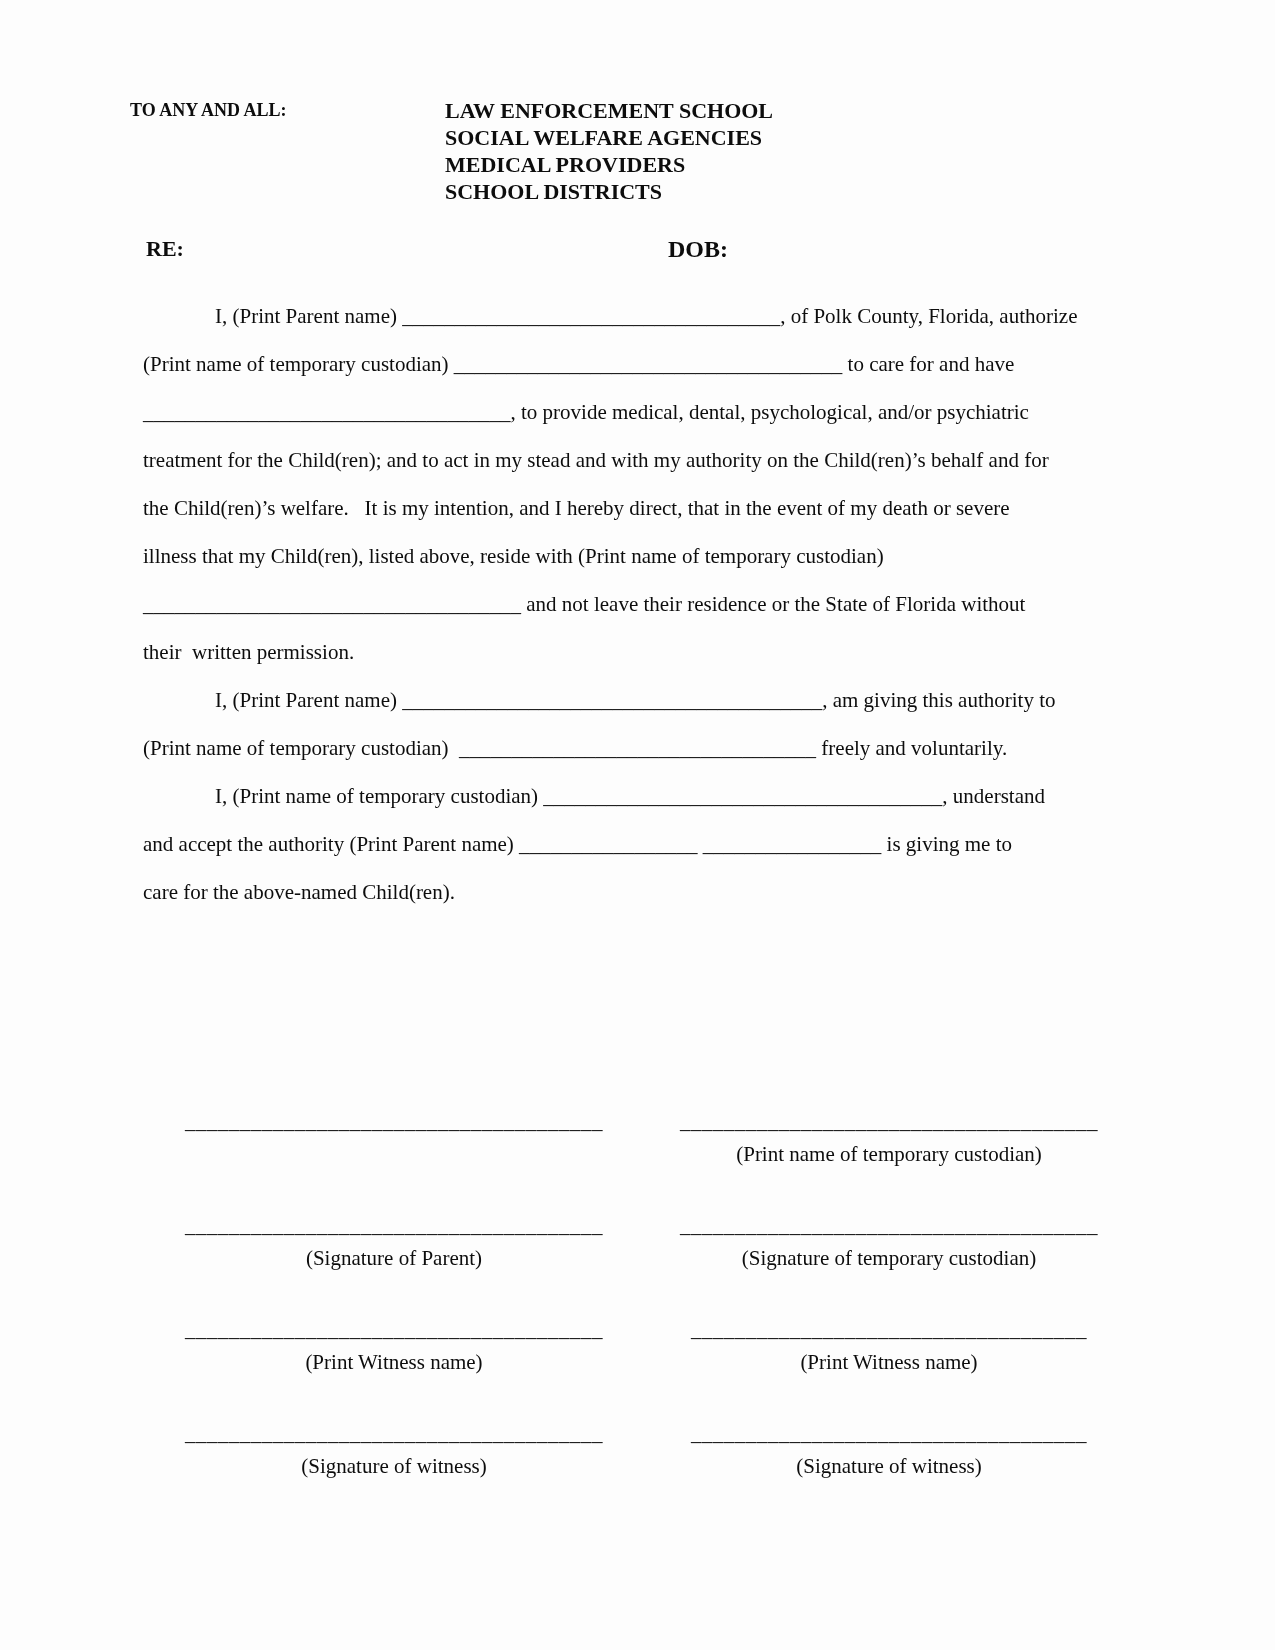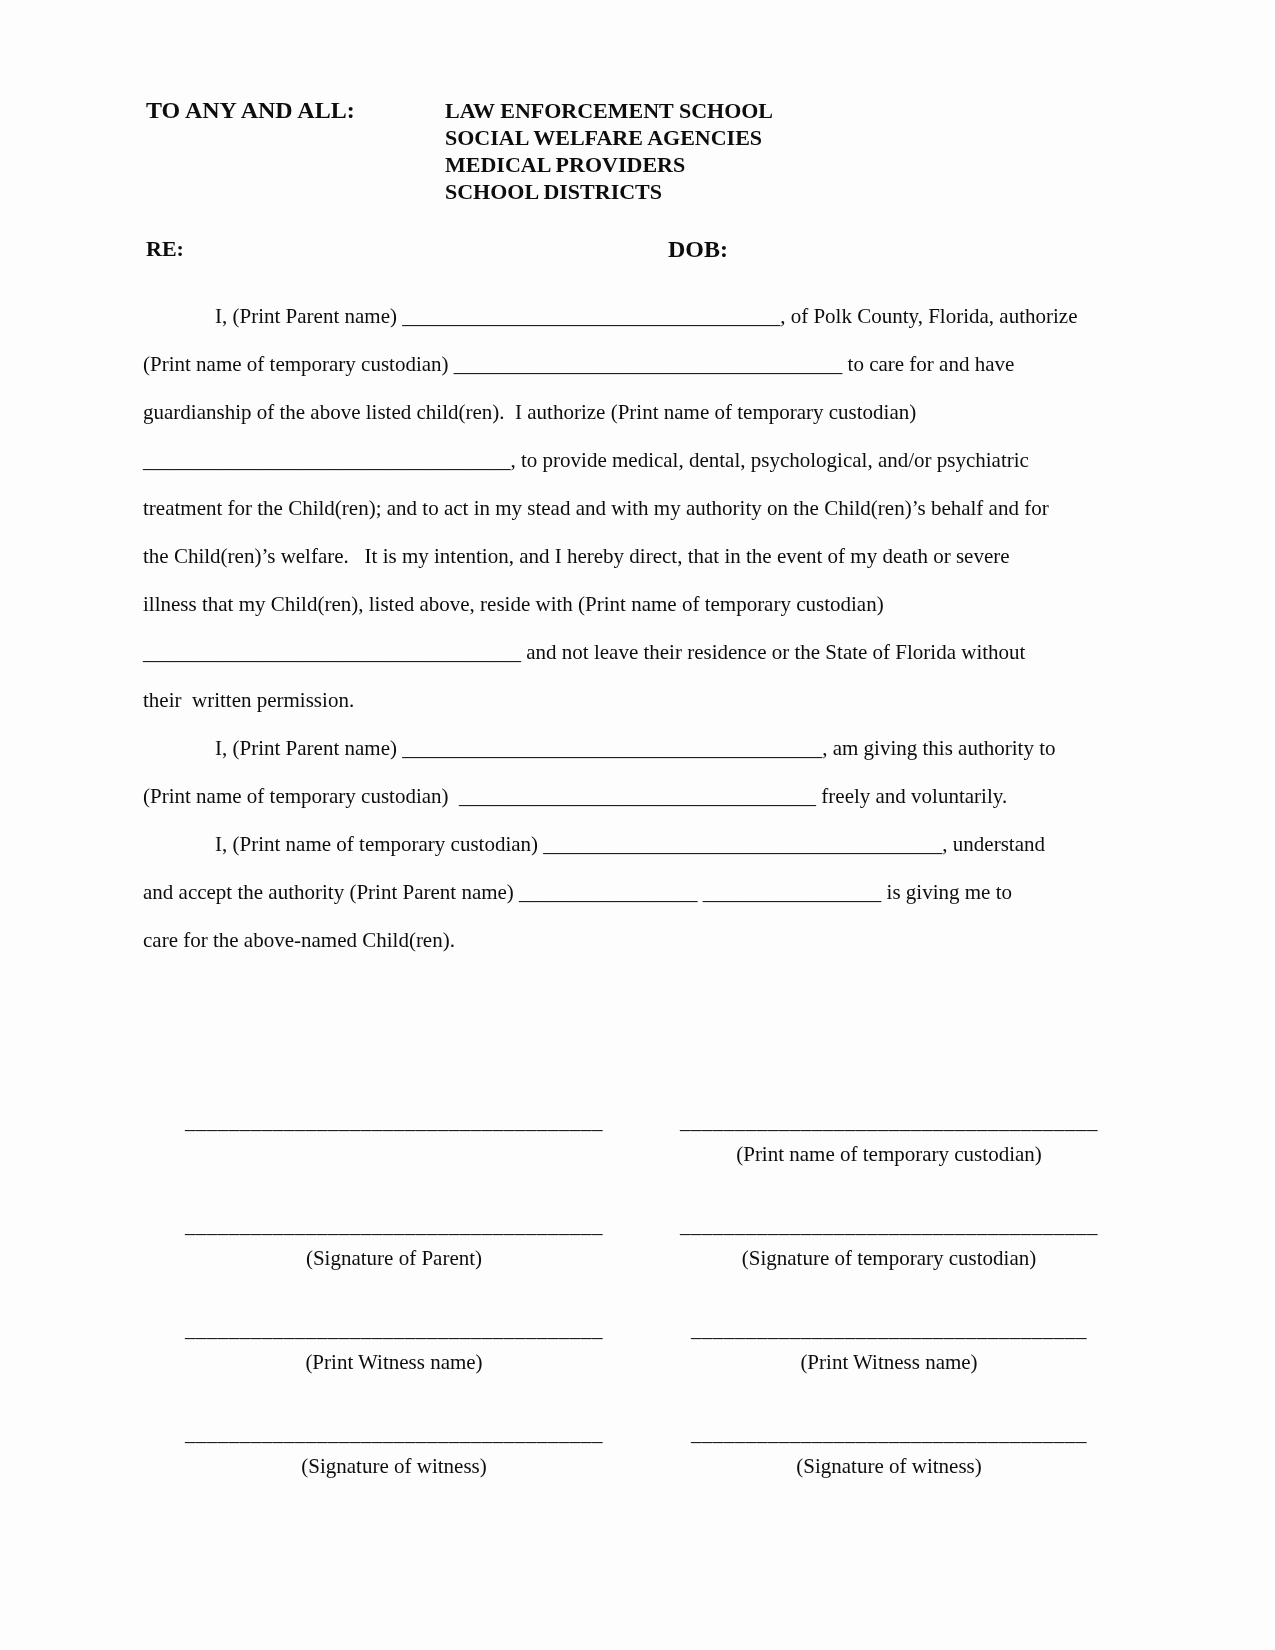--- a/index.html
+++ b/index.html
@@ -15,24 +15,23 @@
     color: #0d0d0d;
     font-family: "Liberation Serif", "DejaVu Serif", serif;
     overflow: hidden;
   }
   
   .addressee {
     position: absolute;
     left: 130px;
     top: 97px;
     font-weight: bold;
-    font-size: 24px;
+    font-size: 18px;
     line-height: 27px;
     white-space: pre;
-    margin-left: 16px;
   }
   .recipients {
     position: absolute;
     left: 445px;
     top: 97px;
     font-weight: bold;
     font-size: 22px;
     line-height: 27px;
   }
   .recipients .r-line { white-space: pre; }
@@ -111,21 +110,20 @@
     <div class="r-line">SCHOOL DISTRICTS</div>
   </div>
 
   <div class="re-label">RE:</div>
 
   <div class="dob-label">DOB:</div>
 
   <div class="body-text">
     <div class="line indent">I, (Print Parent name) ____________________________________, of Polk County, Florida, authorize</div>
     <div class="line">(Print name of temporary custodian) _____________________________________ to care for and have</div>
-    <div class="line">guardianship of the above listed child(ren).  I authorize (Print name of temporary custodian)</div>
     <div class="line">___________________________________, to provide medical, dental, psychological, and/or psychiatric</div>
     <div class="line">treatment for the Child(ren); and to act in my stead and with my authority on the Child(ren)’s behalf and for</div>
     <div class="line">the Child(ren)’s welfare.   It is my intention, and I hereby direct, that in the event of my death or severe</div>
     <div class="line">illness that my Child(ren), listed above, reside with (Print name of temporary custodian)</div>
     <div class="line">____________________________________ and not leave their residence or the State of Florida without</div>
     <div class="line">their  written permission.</div>
     <div class="line indent">I, (Print Parent name) ________________________________________, am giving this authority to</div>
     <div class="line">(Print name of temporary custodian)  __________________________________ freely and voluntarily.</div>
     <div class="line indent">I, (Print name of temporary custodian) ______________________________________, understand</div>
     <div class="line">and accept the authority (Print Parent name) _________________ _________________ is giving me to</div>

